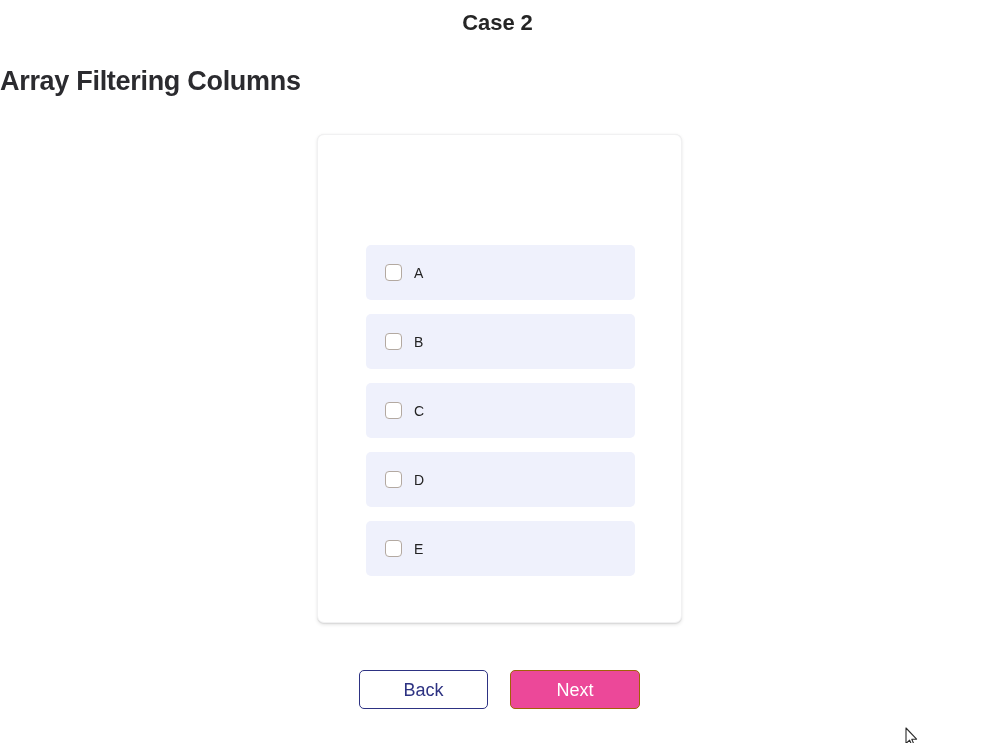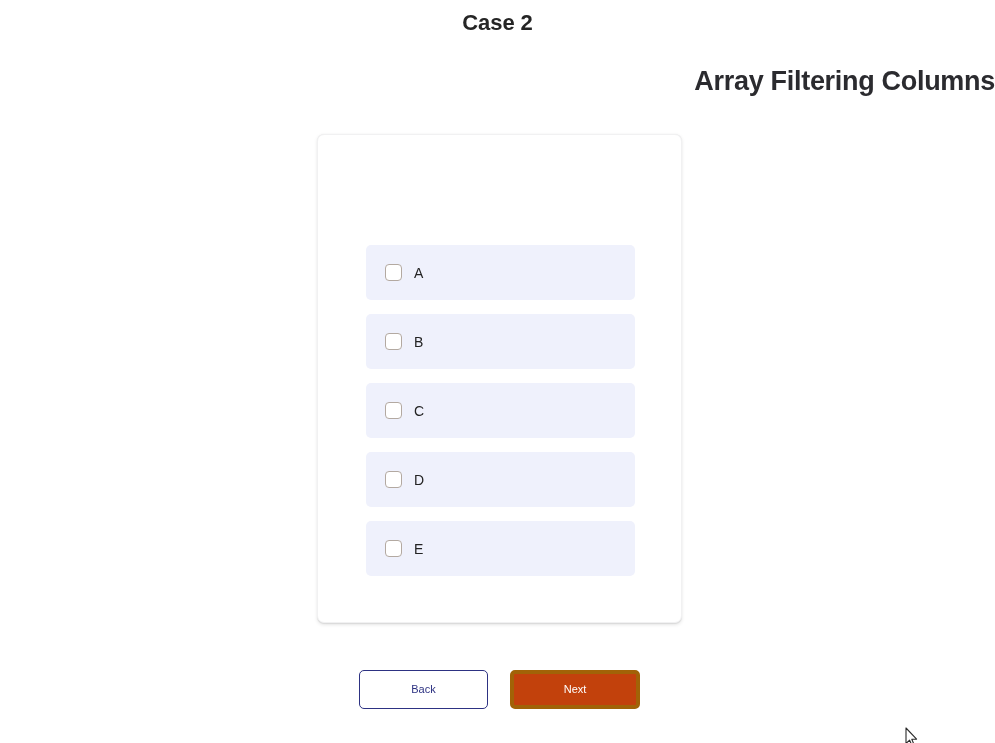--- a/index.html
+++ b/index.html
@@ -45,21 +45,21 @@
   }
 
   .page-title {
     margin: 0;
     padding: 0;
     font-size: 27px;
     font-weight: bold;
     line-height: 1.2;
     letter-spacing: -0.3px;
     color: #2b2b2f;
-    text-align: right;
+    text-align: left;
     width: 100%;
     position: absolute;
     top: 65px;
     left: 0;
   }
 
   
   .question-card {
     position: absolute;
     left: 317px;
@@ -129,44 +129,44 @@
     top: 670px;
     width: 282px;
     height: 39px;
     display: flex;
     align-items: center;
   }
 
   .btn {
     height: 39px;
     font-family: "Liberation Sans", sans-serif;
-    font-size: 11px;
+    font-size: 18px;
     font-weight: 400;
     border-radius: 5px;
     cursor: pointer;
     padding: 0;
     display: inline-flex;
     align-items: center;
     justify-content: center;
     line-height: 1;
   }
 
   .btn-back {
     width: 129px;
     background: #ffffff;
     color: #2d3282;
     border: 1px solid #2d3282;
   }
 
   .btn-next {
     width: 130px;
     margin-left: 22px;
-    background: #c2410c;
+    background: #ec4899;
     color: #ffffff;
-    border: 4px solid #a16207;
+    border: 1px solid #a16207;
   }
 
   
   .mouse-cursor {
     position: absolute;
     left: 905px;
     top: 727px;
     width: 14px;
     height: 20px;
     pointer-events: none;

